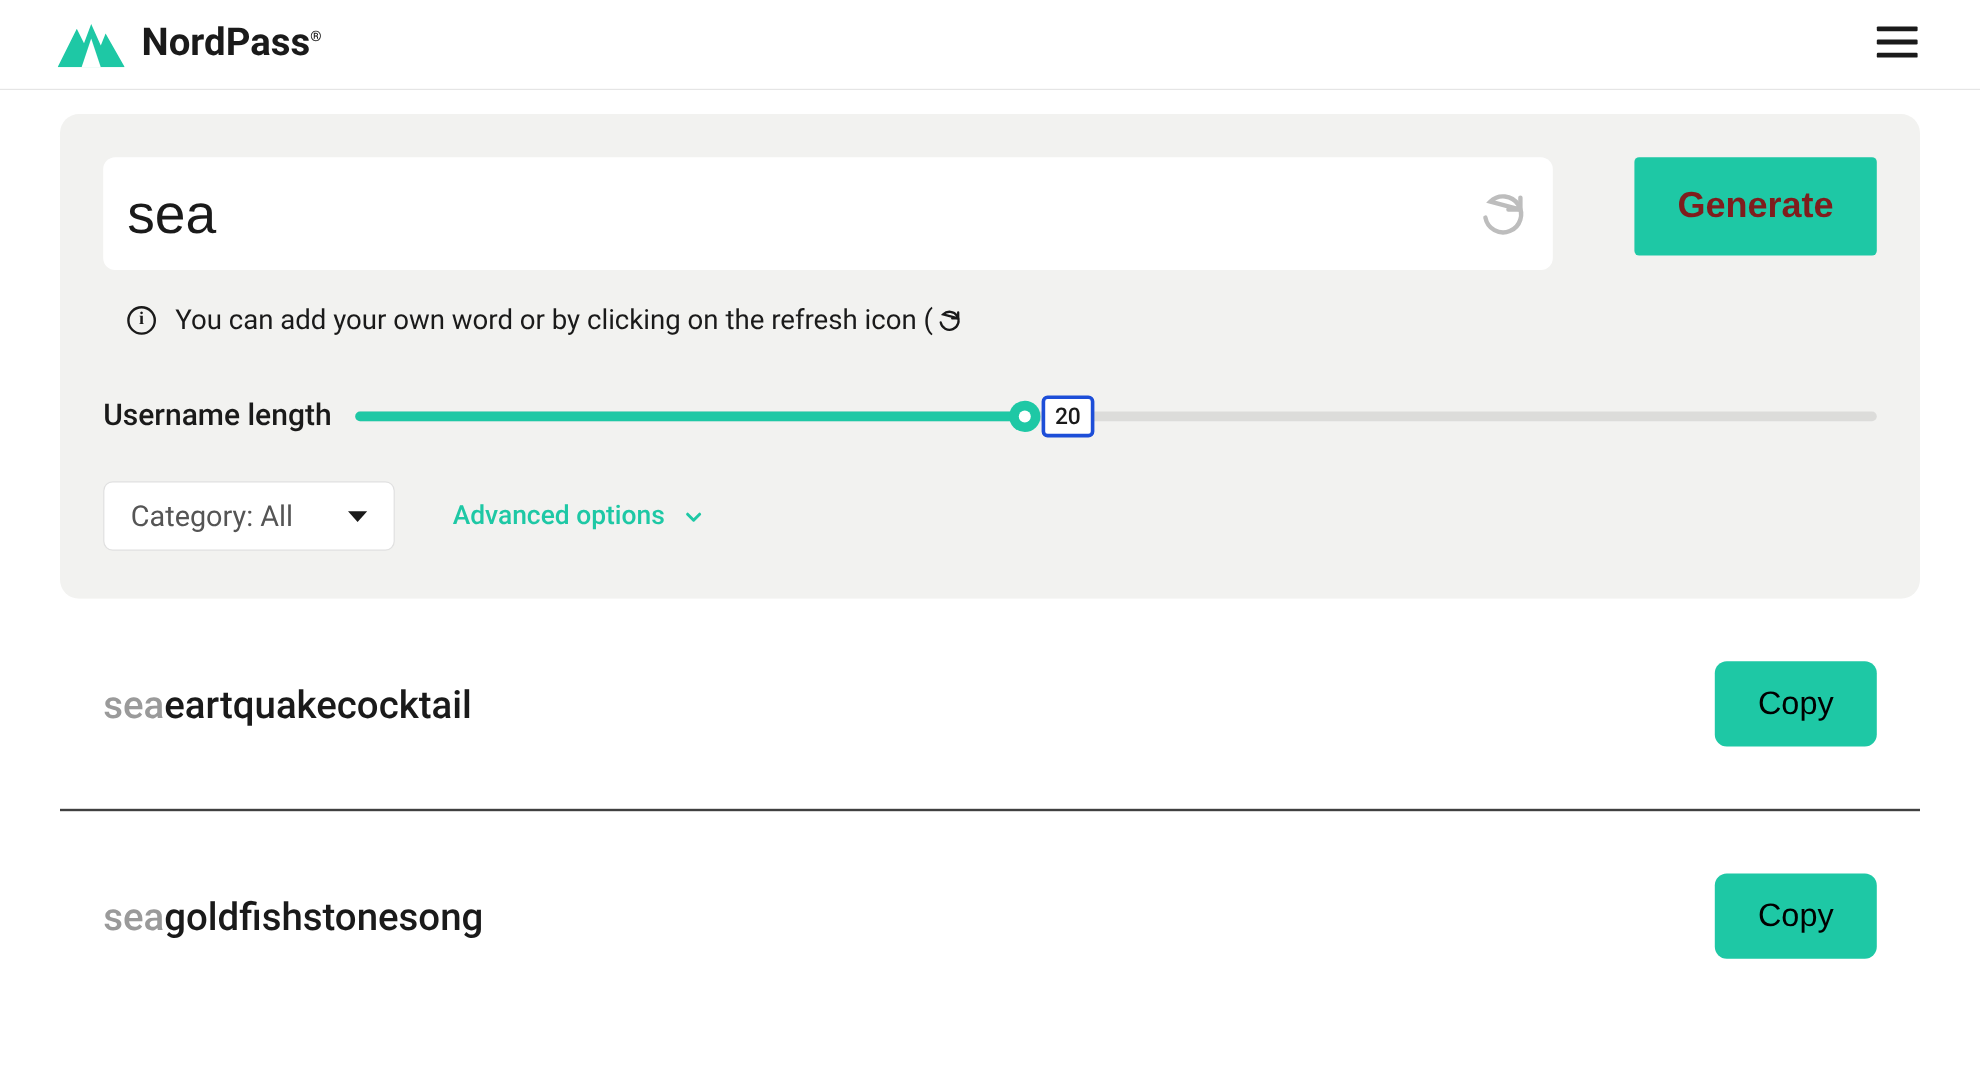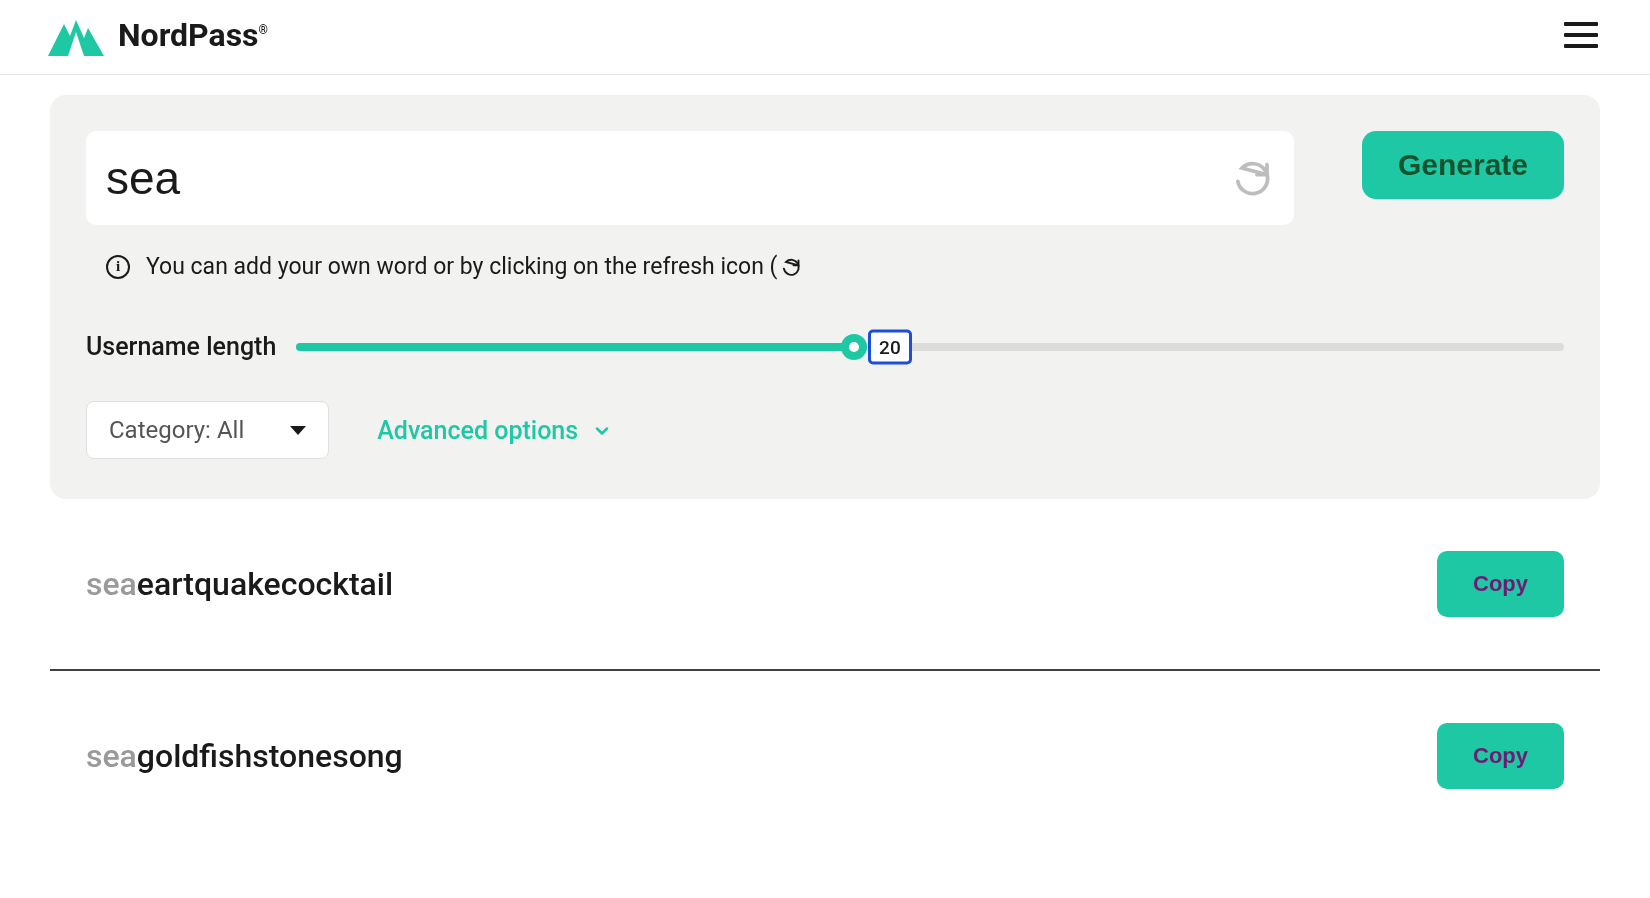--- a/index.html
+++ b/index.html
@@ -85,27 +85,27 @@
   width: 44px;
   height: 44px;
   display: flex;
   align-items: center;
   justify-content: center;
   cursor: pointer;
   color: #bdbdbd;
 }
 .generate-btn {
   background: #1ec8a5;
-  color: #14532d;
+  color: #7f1d1d;
   border: none;
-  border-radius: 14px;
+  border-radius: 4px;
   font-size: 30px;
   font-weight: 700;
   padding: 0 36px;
-  height: 68px;
+  height: 82px;
   align-self: flex-start;
   cursor: pointer;
 }
 .hint-row {
   display: flex;
   align-items: center;
   gap: 16px;
   margin-top: 28px;
   font-size: 23px;
   color: #1a1a1a;
@@ -221,21 +221,21 @@
   height: 0;
   border-left: 8px solid transparent;
   border-right: 8px solid transparent;
   border-top: 9px solid #1a1a1a;
 }
 .advanced-link {
   display: flex;
   align-items: center;
   gap: 14px;
   color: #1ec8a5;
-  font-size: 25px;
+  font-size: 22px;
   font-weight: 500;
   cursor: pointer;
 }
 .chevron-teal {
   width: 18px;
   height: 18px;
 }
 .chevron-teal svg { display: block; }
 .results {
   margin: 0 50px;
@@ -250,25 +250,25 @@
 }
 .result-row:last-child { border-bottom: none; }
 .result-text {
   font-size: 32px;
   font-weight: 500;
 }
 .prefix { color: #9a9a9a; }
 .suffix { color: #1a1a1a; }
 .copy-btn {
   background: #1ec8a5;
-  color: #701a75;
+  color: #000000;
   border: none;
   border-radius: 10px;
-  font-size: 22px;
-  font-weight: 700;
+  font-size: 27px;
+  font-weight: 400;
   padding: 20px 36px;
   cursor: pointer;
 }
 </style>
 </head>
 <body>
 
 <div class="header">
   <div class="logo">
     <div class="logo-mark">

